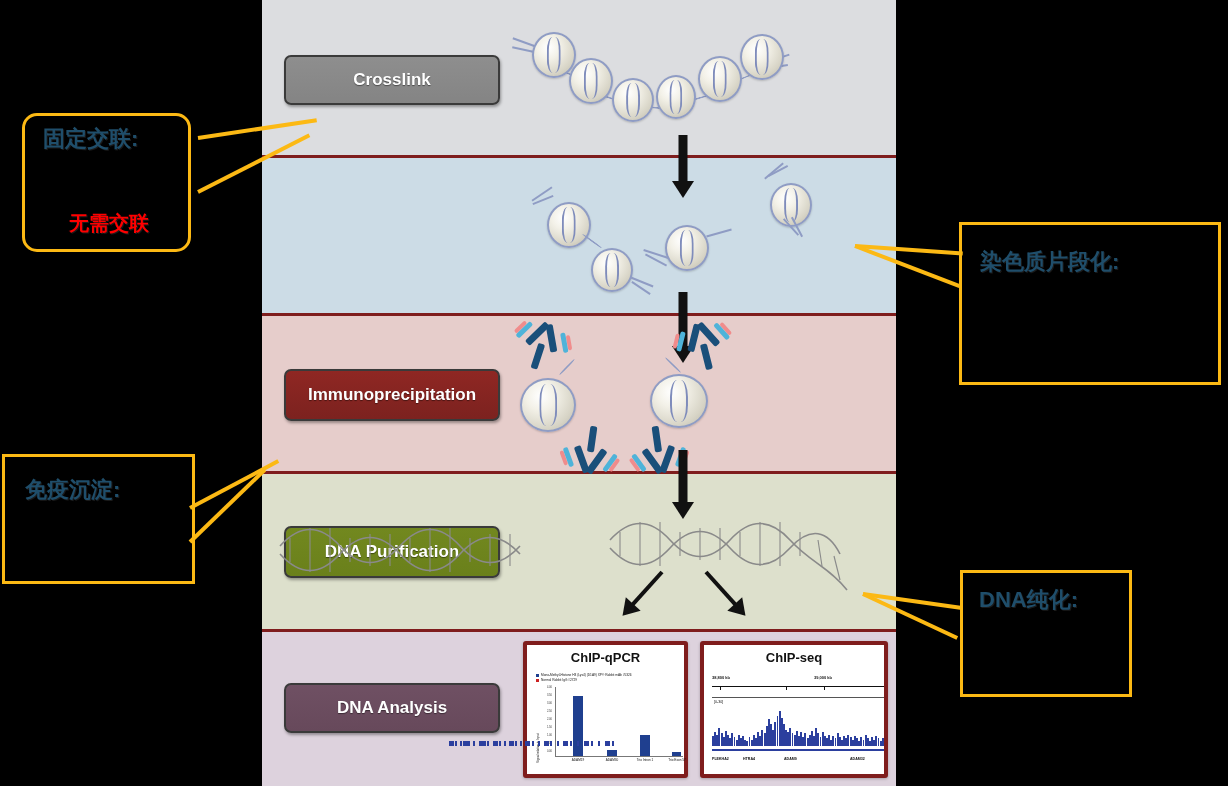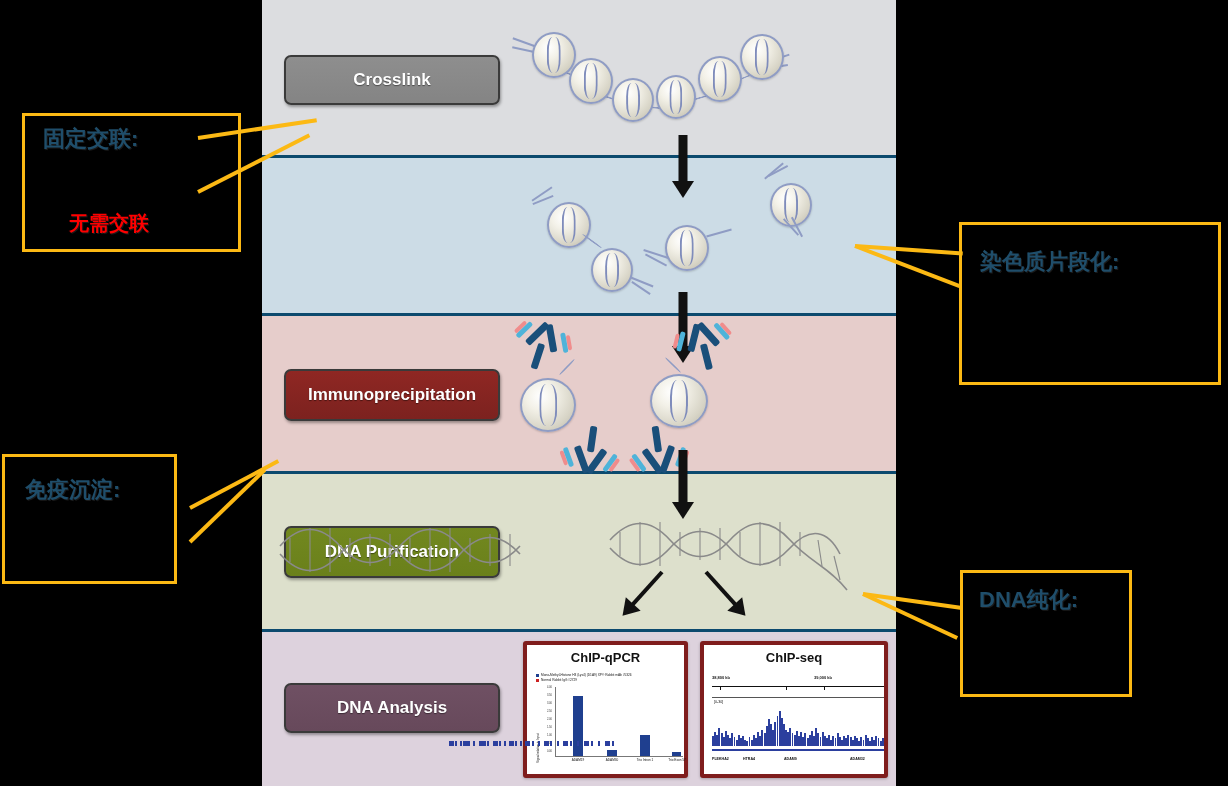--- a/index.html
+++ b/index.html
@@ -7,21 +7,21 @@
     width: 1228px; height: 786px;
     background: #000000;
     font-family: "Liberation Sans", "DejaVu Sans", sans-serif;
     overflow: hidden;
   }
   #stage { position: relative; width: 1228px; height: 786px; background:#000; }
 
   
   #workflow {
     position: absolute; left: 262px; top: 0; width: 634px; height: 786px;
-    background: #0c4a6e;
+    background: #7f1d1d;
   }
   .band { position: absolute; left: 0; width: 100%; }
   .band.b1 { top: 0px;   height: 155px; background: #dcdde0; }
   .band.b2 { top: 158px; height: 155px; background: #ccdce6; }
   .band.b3 { top: 316px; height: 155px; background: #e6cdcb; }
   .band.b4 { top: 474px; height: 155px; background: #dde0cc; }
   .band.b5 { top: 632px; height: 154px; background: #ddd2dd; }
 
   .step-label {
     position: absolute;
@@ -426,38 +426,38 @@
       <div class="seq-scalebar" style="left:8px; top:104px; width:172px; height:2px; background:#2b3f9e;"></div>
       <div id="gene-track"></div>
 
       <div class="gene-name" style="left:8px;  top:112px;">PLEKHA2</div>
       <div class="gene-name" style="left:39px; top:112px;">HTRA4</div>
       <div class="gene-name" style="left:80px; top:112px;">ADAM9</div>
       <div class="gene-name" style="left:146px;top:112px;">ADAM32</div>
     </div>
   </div>
 
-  <div class="callout" style="left:22px; top:113px; width:219px; height:139px;">
+  <div class="callout" style="left:22px; top:113px; width:169px; height:139px;border-radius:15px;">
     <div class="ctext" style="left:18px; top:8px; font-size:22px;">固定交联:</div>
     <div class="ctext red" style="left:44px; top:94px; font-size:20px;">无需交联</div>
   </div>
   <div>
     <div class="tail-line" style="left:198px; top:136px; width:120px; transform:rotate(-8.5deg);"></div>
     <div class="tail-line" style="left:198px; top:190px; width:125px; transform:rotate(-27deg);"></div>
   </div>
 
   <div class="callout" style="left:959px; top:222px; width:262px; height:163px;">
     <div class="ctext" style="left:18px; top:22px; font-size:22px;">染色质片段化:</div>
   </div>
   <div>
     <div class="tail-line" style="left:855px; top:244px; width:108px; transform:rotate(4deg);"></div>
     <div class="tail-line" style="left:855px; top:244px; width:112px; transform:rotate(21deg);"></div>
   </div>
 
-  <div class="callout" style="left:2px; top:454px; width:175px; height:130px;">
+  <div class="callout" style="left:2px; top:454px; width:193px; height:130px;">
     <div class="ctext" style="left:20px; top:18px; font-size:22px;">免疫沉淀:</div>
   </div>
   <div>
     <div class="tail-line" style="left:190px; top:506px; width:100px; transform:rotate(-28deg);"></div>
     <div class="tail-line" style="left:190px; top:540px; width:104px; transform:rotate(-44deg);"></div>
   </div>
 
   <div class="callout" style="left:960px; top:570px; width:172px; height:127px;text-decoration:underline;">
     <div class="ctext" style="left:16px; top:12px; font-size:22px;">DNA纯化:</div>
   </div>

